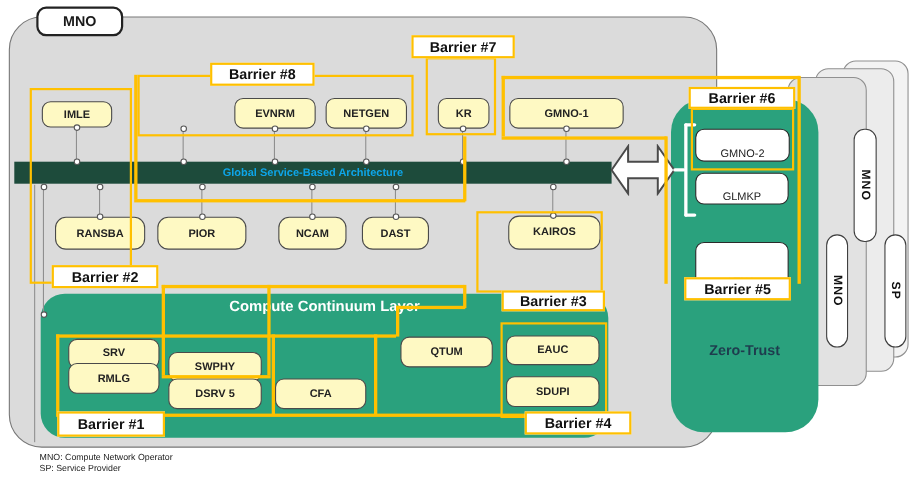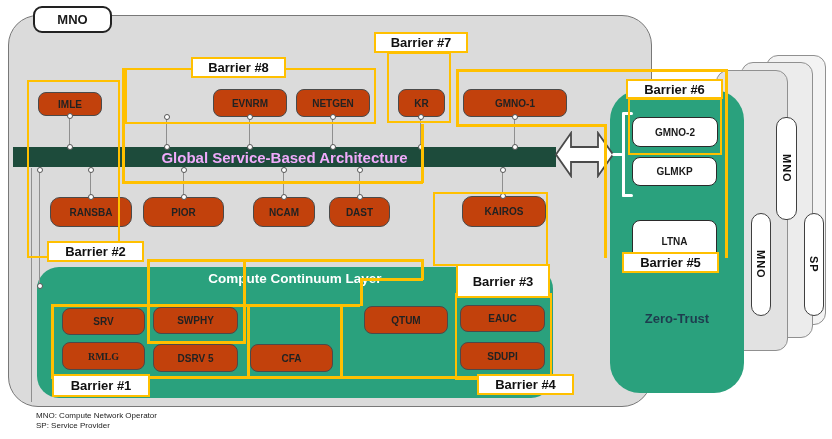--- a/index.html
+++ b/index.html
@@ -14,42 +14,42 @@
   .card.back{left:766px;top:55px;width:60px;height:270px;background:#f3f3f3;}
   .card.mid{left:741px;top:62px;width:72px;height:276px;background:#ececec;}
   .card.front{left:716px;top:70px;width:72px;height:281px;background:#e2e2e2;}
   .vtab{background:#fff;border:1.4px solid #3f3f3f;border-radius:10px;display:flex;align-items:center;justify-content:center;
         writing-mode:vertical-rl;text-orientation:mixed;font-weight:700;font-size:11px;letter-spacing:1px;color:#111;}
   
   .zt-box{left:610px;top:90px;width:134px;height:303px;background:#2aa17d;border-radius:30px;}
   .ccl-box{left:37px;top:267px;width:516px;height:131px;background:#2aa17d;border-radius:22px;}
   .layer-title{color:#fff;font-weight:700;text-align:center;}
   .gsba-bar{left:13px;top:147px;width:543px;height:20px;background:#1d4b3b;display:flex;align-items:center;justify-content:center;}
-  .gsba-bar .t{color:#f0abfc;font-weight:700;font-size:15px;white-space:nowrap;}
-  
-  .node{background:#c2410c;border:1.4px solid #4a4a4a;border-radius:8px;display:flex;align-items:center;justify-content:center;
+  .gsba-bar .t{color:#0ea5e9;font-weight:700;font-size:10px;white-space:nowrap;}
+  
+  .node{background:#fef9c3;border:1.4px solid #4a4a4a;border-radius:8px;display:flex;align-items:center;justify-content:center;
         font-size:10px;font-weight:600;color:#222;white-space:nowrap;}
   .node.big{border-radius:10px;}
   
   .cline{width:1.4px;background:#8f8f8f;}
   .dot{width:6px;height:6px;border-radius:50%;background:#fff;border:1.2px solid #555;transform:translate(-50%,-50%);}
   
   .yrect{border:2.5px solid #FFC000;background:transparent;pointer-events:none;}
   .yseg{background:#FFC000;pointer-events:none;}
   .ylabel{background:#fff;border:2.5px solid #FFC000;display:flex;align-items:center;justify-content:center;
           font-weight:700;font-size:13px;color:#111;white-space:nowrap;}
   
   .corner-box{left:33px;top:6px;width:79px;height:27px;background:#fff;border:2px solid #222;border-radius:9px;
               display:flex;align-items:center;justify-content:center;font-weight:800;font-size:13px;}
   .legend{font-size:8px;color:#222;line-height:10px;}
   
   .wseg{background:#fff;border-radius:2px;}
   .zt-title{left:612px;top:310px;width:130px;text-align:center;color:#1e3c4e;font-weight:800;font-size:13px;line-height:17px;}
-  .zt-node{background:#fff;border:1.5px solid #2a2a2a;border-radius:8px;display:flex;align-items:center;justify-content:center;
-           font-size:10px;font-weight:700;}
+  .zt-node{background:#fff;border:1.5px solid #2a2a2a;border-radius:8px;display:flex;align-items:flex-end;justify-content:center;
+           font-size:10px;font-weight:400;}
 </style>
 </head>
 <body>
 
 <div class="stage">
 
   <div class="abs main-frame"></div>
 
   <div class="abs card back"></div>
   <div class="abs card mid"></div>
@@ -116,27 +116,27 @@
   <div class="abs node big" style="left:329px;top:197px;width:61px;height:30px;">
       <span>DAST</span>
     </div>
   <div class="abs node big" style="left:462px;top:196px;width:84px;height:31px;">
       <span>KAIROS</span>
     </div>
 
   <div class="abs node" style="left:62px;top:308px;width:83px;height:27px;">
       <span>SRV</span>
     </div>
-  <div class="abs node" style="left:153px;top:307px;width:85px;height:27px;">
+  <div class="abs node" style="left:153px;top:320px;width:85px;height:27px;">
       <span>SWPHY</span>
     </div>
   <div class="abs node" style="left:364px;top:306px;width:84px;height:28px;">
       <span>QTUM</span>
     </div>
-  <div class="abs node" style="left:62px;top:342px;width:83px;height:28px;font-family:Liberation Serif, serif;">
+  <div class="abs node" style="left:62px;top:330px;width:83px;height:28px;">
       <span>RMLG</span>
     </div>
   <div class="abs node" style="left:153px;top:344px;width:85px;height:28px;">
       <span>DSRV 5</span>
     </div>
   <div class="abs node" style="left:250px;top:344px;width:83px;height:28px;">
       <span>CFA</span>
     </div>
   <div class="abs node" style="left:460px;top:305px;width:85px;height:27px;">
       <span>EAUC</span>
@@ -224,21 +224,21 @@
   <div class="abs yseg" style="left:604px;top:124px;width:2.5px;height:134px;"></div>
   <div class="abs yseg" style="left:725px;top:69px;width:2.5px;height:189px;"></div>
   <div class="abs yrect" style="left:628px;top:98px;width:94px;height:57px;"></div>
 
   <div class="abs ylabel" style="left:52px;top:374px;width:98px;height:23px;text-align:center;">
       <span>Barrier #1</span>
     </div>
   <div class="abs ylabel" style="left:47px;top:241px;width:97px;height:21px;">
       <span>Barrier #2</span>
     </div>
-  <div class="abs ylabel" style="left:456px;top:264px;width:94px;height:34px;">
+  <div class="abs ylabel" style="left:456px;top:264px;width:94px;height:19px;">
       <span>Barrier #3</span>
     </div>
   <div class="abs ylabel" style="left:477px;top:374px;width:97px;height:21px;">
       <span>Barrier #4</span>
     </div>
   <div class="abs ylabel" style="left:622px;top:252px;width:97px;height:21px;">
       <span>Barrier #5</span>
     </div>
   <div class="abs ylabel" style="left:626px;top:79px;width:97px;height:20px;">
       <span>Barrier #6</span>

